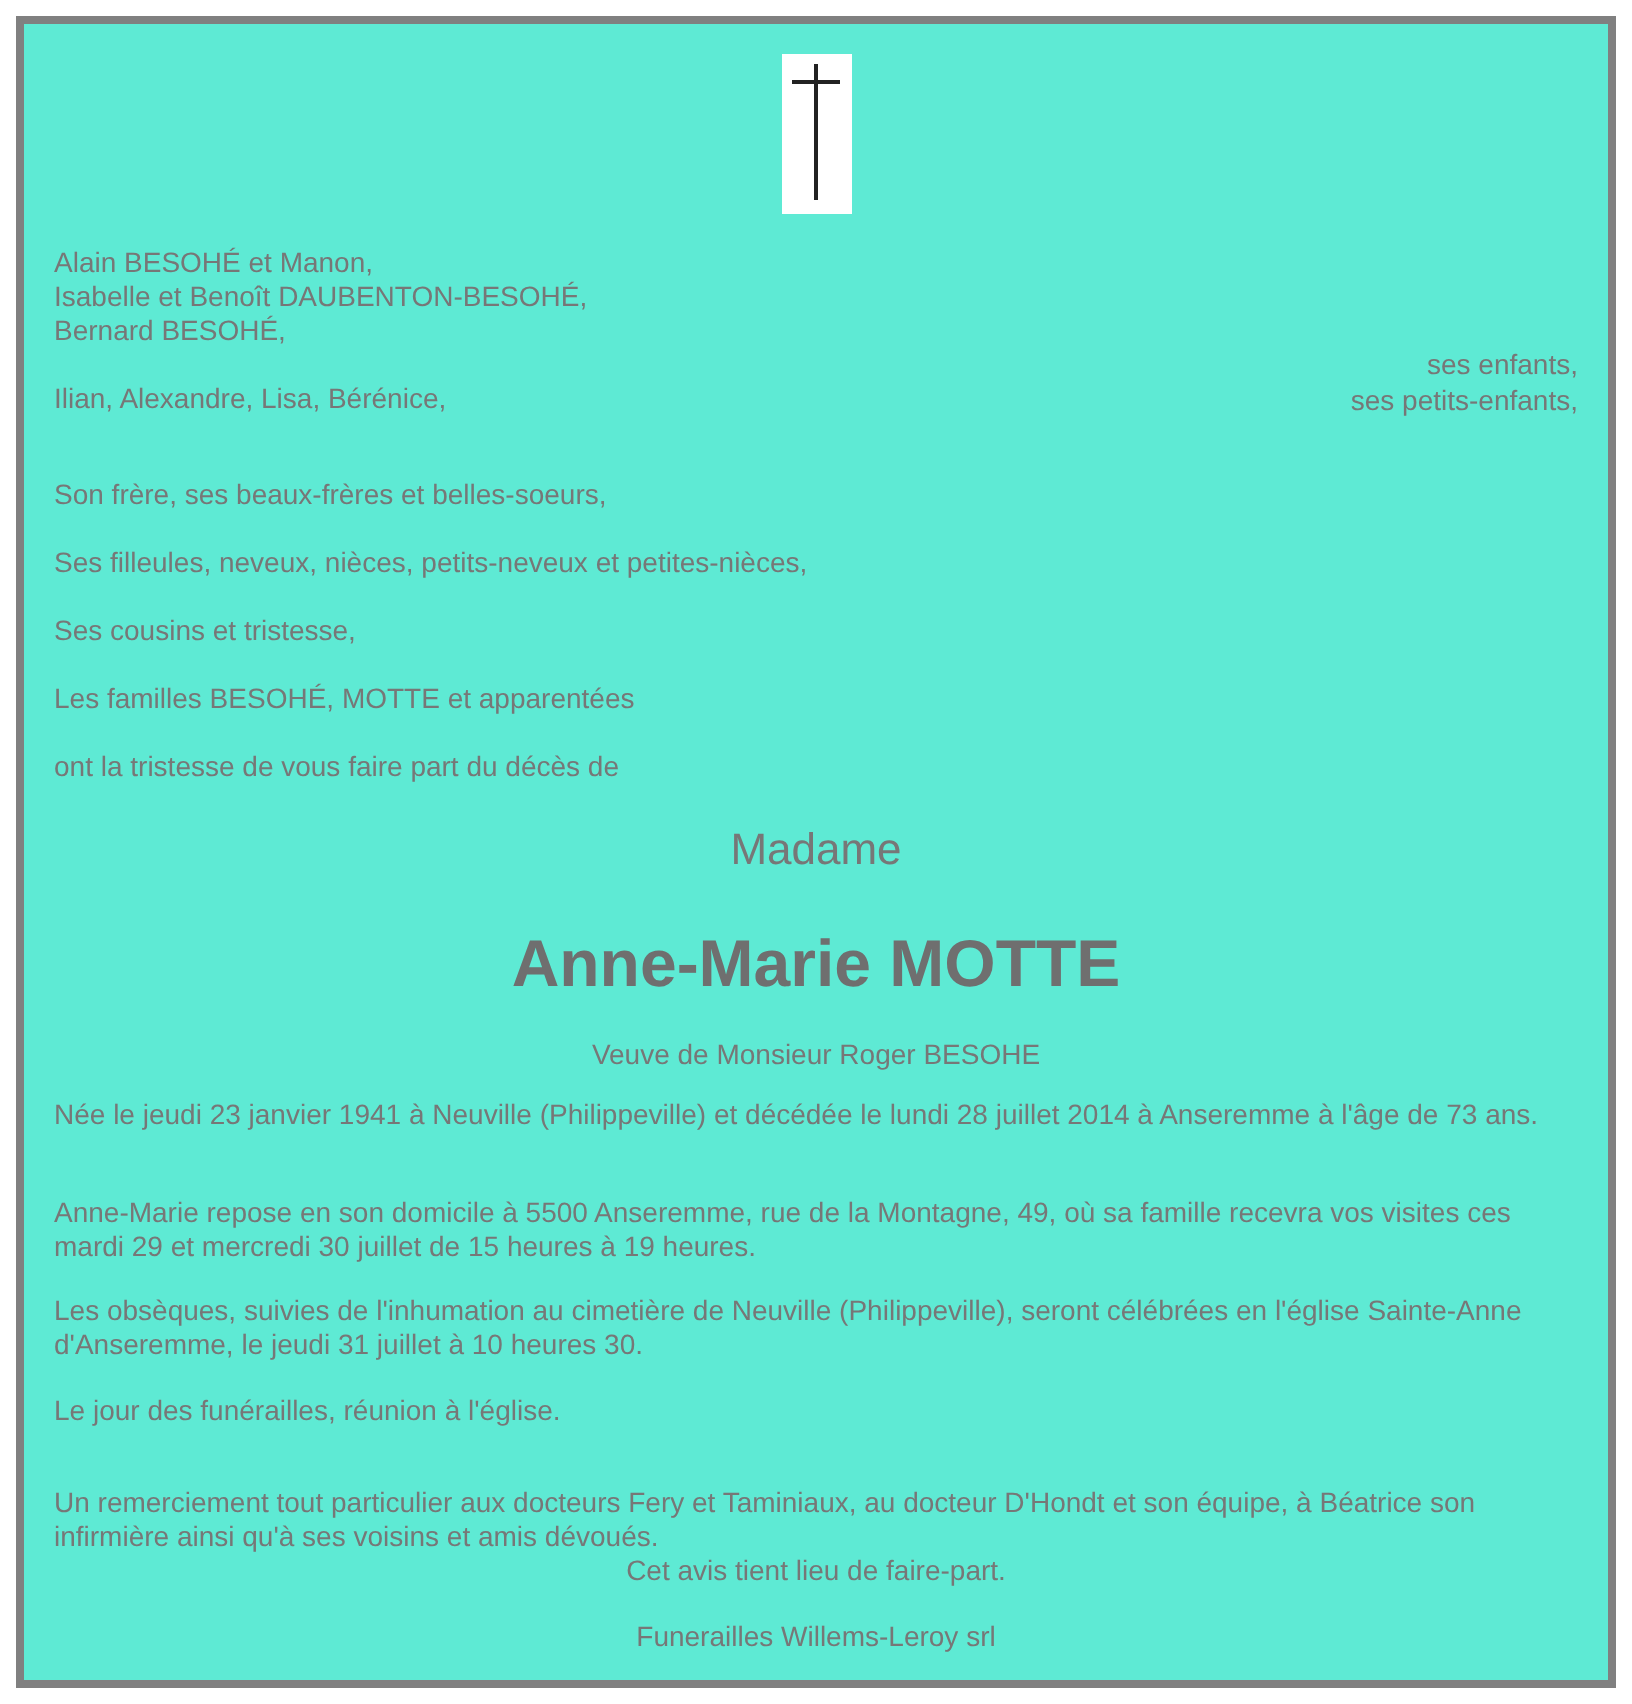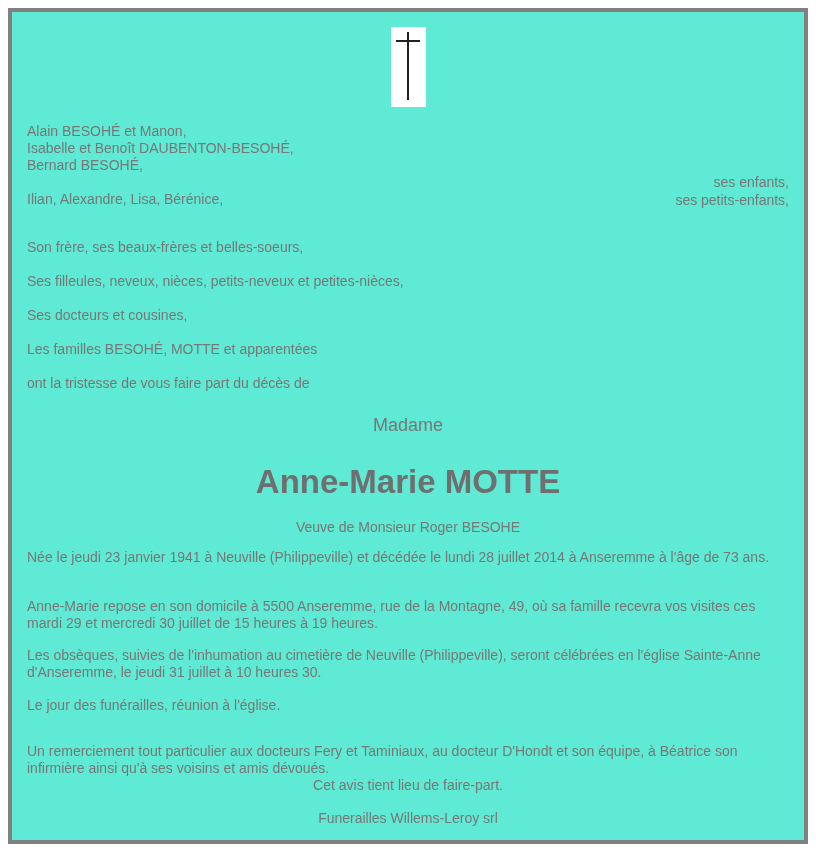--- a/index.html
+++ b/index.html
@@ -18,21 +18,21 @@
     .cross-box {
       position: absolute; left: 379px; top: 15px;
       width: 35px; height: 80px; background: #ffffff;
     }
     .cross-v { position: absolute; left: 16px; top: 5px; width: 2px; height: 68px; background: #222; }
     .cross-h { position: absolute; left: 5px; top: 13px; width: 24px; height: 2px; background: #222; }
     .line { position: absolute; left: 0; white-space: nowrap; line-height: 17px; }
     .right { left: auto; right: 0; text-align: left; }
     .center { left: 0; width: 762px; text-align: center; }
     .para { position: absolute; left: 0; width: 762px; line-height: 17px; white-space: normal; }
-    .madame { font-size: 18px; }
+    .madame { font-size: 22px; }
     .name { font-size: 33px; font-weight: bold; color: #6f6f6f; }
   </style>
 </head>
 <body>
 
 <div class="frame">
   <div class="cross-box">
     <div class="cross-v"></div>
     <div class="cross-h"></div>
   </div>
@@ -40,21 +40,21 @@
   <div class="content">
     <div class="line" style="top:111px">Alain BESOHÉ et Manon,</div>
     <div class="line" style="top:128px">Isabelle et Benoît DAUBENTON-BESOHÉ,</div>
     <div class="line" style="top:145px">Bernard BESOHÉ,</div>
     <div class="line right" style="top:162px">ses enfants,</div>
     <div class="line" style="top:179px">Ilian, Alexandre, Lisa, Bérénice,</div>
     <div class="line right" style="top:180px">ses petits-enfants,</div>
 
     <div class="line" style="top:227px">Son frère, ses beaux-frères et belles-soeurs,</div>
     <div class="line" style="top:261px">Ses filleules, neveux, nièces, petits-neveux et petites-nièces,</div>
-    <div class="line" style="top:295px">Ses docteurs et cousines,</div>
+    <div class="line" style="top:295px">Ses cousins et tristesse,</div>
     <div class="line" style="top:329px">Les familles BESOHÉ, MOTTE et apparentées</div>
     <div class="line" style="top:363px">ont la tristesse de vous faire part du décès de</div>
 
     <div class="line center madame" style="top:402px; line-height:22px">Madame</div>
     <div class="line center name" style="top:453px; line-height:34px">Anne-Marie MOTTE</div>
     <div class="line center" style="top:507px">Veuve de Monsieur Roger BESOHE</div>
 
     <div class="para" style="top:537px">Née le jeudi 23 janvier 1941 à Neuville (Philippeville) et décédée le lundi 28 juillet 2014 à Anseremme à l'âge de 73 ans.</div>
     <div class="para" style="top:586px">Anne-Marie repose en son domicile à 5500 Anseremme, rue de la Montagne, 49, où sa famille recevra vos visites ces mardi 29 et mercredi 30 juillet de 15 heures à 19 heures.</div>
     <div class="para" style="top:635px">Les obsèques, suivies de l'inhumation au cimetière de Neuville (Philippeville), seront célébrées en l'église Sainte-Anne d'Anseremme, le jeudi 31 juillet à 10 heures 30.</div>

